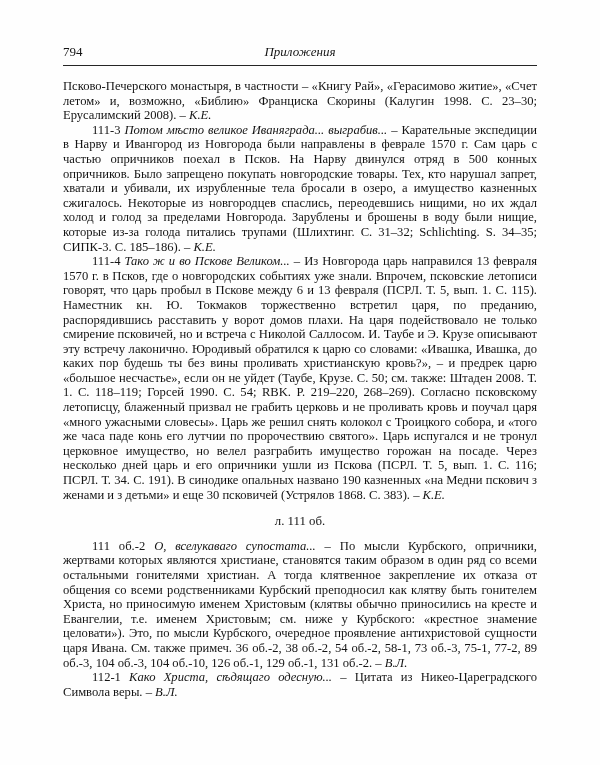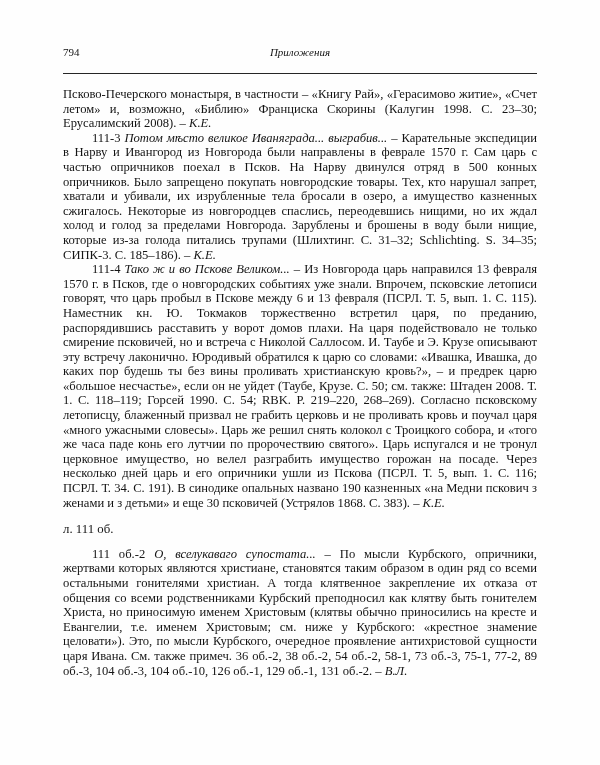--- a/index.html
+++ b/index.html
@@ -9,23 +9,23 @@
     height: 765px;
     box-sizing: border-box;
     background: #fefefe;
     color: #141414;
     font-family: "Liberation Serif", "DejaVu Serif", serif;
     padding: 44px 63px 0 63px;
     overflow: hidden;
   }
   .page-header {
     position: relative;
-    font-size: 11px;
+    font-size: 13px;
     line-height: 16px;
-    padding-bottom: 13px;
+    padding-bottom: 5px;
     border-bottom: 1.6px solid #262626;
   }
   .page-number { display: inline-block; }
   .running-title {
     position: absolute;
     left: 0; right: 0;
     text-align: center;
     font-style: italic;
   }
   .content { margin-top: 13px; }
@@ -33,31 +33,33 @@
     margin: 0;
     font-size: 12.6px;
     line-height: 14.6px;
     text-align: justify;
   }
   .para.indent { text-indent: 29px; }
   .it { font-style: italic; margin-top: 7px; }
   .section-heading {
     font-size: 12.8px;
     line-height: 14.6px;
+    text-align: center;
     margin: 12px 0 10px 0;
   }
 </style>
 </head>
 <body>
 
 <div class="page">
   <div class="page-header">
     <span class="page-number">794</span>
     <span class="running-title">Приложения</span>
   </div>
   <div class="content">
       <p class="para"><span>Псково-Печерского монастыря, в частности – «Книгу Рай», «Герасимово житие», «Счет летом» и, возможно, «Библию» Франциска Скорины (Калугин 1998. С. 23–30; Ерусалимский 2008). – </span><span class="it">К.Е.</span></p>
       <p class="para indent"><span>111-3 </span><span class="it">Потом мѣсто великое Иваняграда... выграбив...</span><span> – Карательные экспедиции в Нарву и Ивангород из Новгорода были направлены в феврале 1570 г. Сам царь с частью опричников поехал в Псков. На Нарву двинулся отряд в 500 конных опричников. Было запрещено покупать новгородские товары. Тех, кто нарушал запрет, хватали и убивали, их изрубленные тела бросали в озеро, а имущество казненных сжигалось. Некоторые из новгородцев спаслись, переодевшись нищими, но их ждал холод и голод за пределами Новгорода. Зарублены и брошены в воду были нищие, которые из-за голода питались трупами (Шлихтинг. С. 31–32; Schlichting. S. 34–35; СИПК-3. С. 185–186). – </span><span class="it">К.Е.</span></p>
       <p class="para indent"><span>111-4 </span><span class="it">Тако ж и во Пскове Великом...</span><span> – Из Новгорода царь направился 13 февраля 1570 г. в Псков, где о новгородских событиях уже знали. Впрочем, псковские летописи говорят, что царь пробыл в Пскове между 6 и 13 февраля (ПСРЛ. Т. 5, вып. 1. С. 115). Наместник кн. Ю. Токмаков торжественно встретил царя, по преданию, распорядившись расставить у ворот домов плахи. На царя подействовало не только смирение псковичей, но и встреча с Николой Саллосом. И. Таубе и Э. Крузе описывают эту встречу лаконично. Юродивый обратился к царю со словами: «Ивашка, Ивашка, до каких пор будешь ты без вины проливать христианскую кровь?», – и предрек царю «большое несчастье», если он не уйдет (Таубе, Крузе. С. 50; см. также: Штаден 2008. Т. 1. С. 118–119; Горсей 1990. С. 54; RBK. P. 219–220, 268–269). Согласно псковскому летописцу, блаженный призвал не грабить церковь и не проливать кровь и поучал царя «много ужасными словесы». Царь же решил снять колокол с Троицкого собора, и «того же часа паде конь его лутчии по пророчествию святого». Царь испугался и не тронул церковное имущество, но велел разграбить имущество горожан на посаде. Через несколько дней царь и его опричники ушли из Пскова (ПСРЛ. Т. 5, вып. 1. С. 116; ПСРЛ. Т. 34. С. 191). В синодике опальных названо 190 казненных «на Медни пскович з женами и з детьми» и еще 30 псковичей (Устрялов 1868. С. 383). – </span><span class="it">К.Е.</span></p>
       <div class="section-heading">л. 111 об.</div>
       <p class="para indent"><span>111 об.-2 </span><span class="it">О, вселукаваго супостата...</span><span> – По мысли Курбского, опричники, жертвами которых являются христиане, становятся таким образом в один ряд со всеми остальными гонителями христиан. А тогда клятвенное закрепление их отказа от общения со всеми родственниками Курбский преподносил как клятву быть гонителем Христа, но приносимую именем Христовым (клятвы обычно приносились на кресте и Евангелии, т.е. именем Христовым; см. ниже у Курбского: «крестное знамение целовати»). Это, по мысли Курбского, очередное проявление антихристовой сущности царя Ивана. См. также примеч. 36 об.-2, 38 об.-2, 54 об.-2, 58-1, 73 об.-3, 75-1, 77-2, 89 об.-3, 104 об.-3, 104 об.-10, 126 об.-1, 129 об.-1, 131 об.-2. – </span><span class="it">В.Л.</span></p>
+      <p class="para indent"><span>112-1 </span><span class="it">Како Христа, сѣдящаго одесную...</span><span> – Цитата из Никео-Цареградского Символа веры. – </span><span class="it">В.Л.</span></p>
     </div>
 </div>
 
 </body></html>

